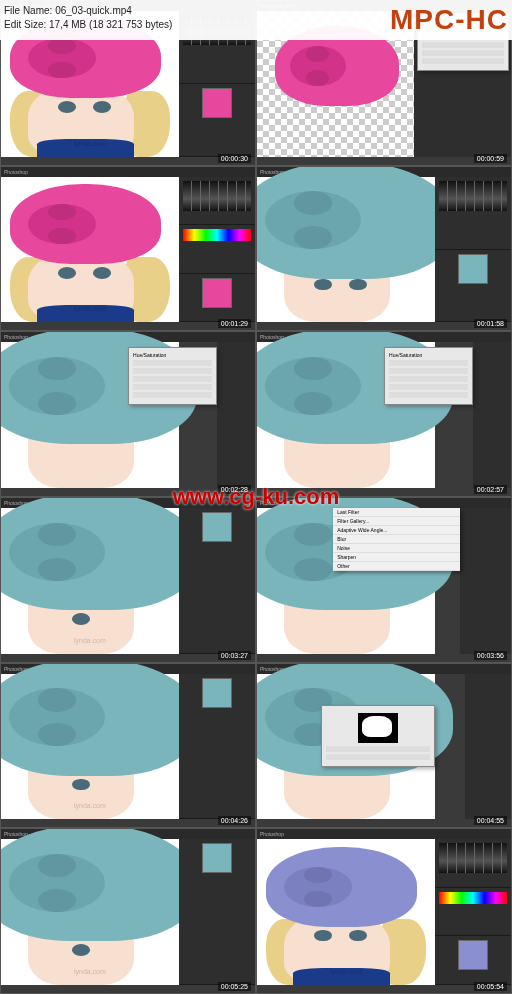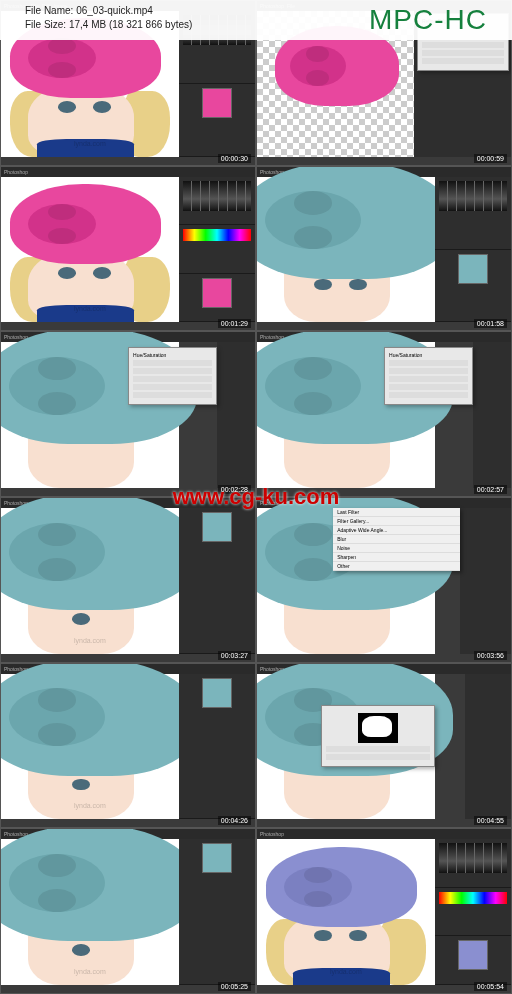--- a/index.html
+++ b/index.html
@@ -1,20 +1,20 @@
 <!DOCTYPE html>
 <html><head>
 <meta charset="utf-8">
 <style>
 * { margin: 0; padding: 0; box-sizing: border-box; }
 body { width: 512px; height: 994px; background: #fff; font-family: Arial, sans-serif; position: relative; overflow: hidden; }
-.header { position: absolute; top: 0; left: 0; right: 0; padding: 4px 25px; background: rgba(255,255,255,0.95); z-index: 10; display: flex; justify-content: space-between; }
+.header { position: absolute; top: 0; left: 0; right: 0; padding: 4px 4px; background: rgba(255,255,255,0.95); z-index: 10; display: flex; justify-content: space-between; }
 .info { font-size: 10px; line-height: 14px; color: #222; }
 .info div { white-space: nowrap; }
-.logo { font-size: 28px; font-weight: normal; color: #15803d; letter-spacing: 1px; }
+.logo { font-size: 28px; font-weight: bold; color: #c2410c; letter-spacing: 1px; }
 .grid { display: grid; grid-template-columns: 1fr 1fr; grid-template-rows: repeat(6, 1fr); width: 512px; height: 994px; gap: 0; }
 .frame { position: relative; background: #3a3a3a; overflow: hidden; border: 1px solid #555; }
 .menubar { height: 10px; background: #2a2a2a; display: flex; gap: 3px; padding: 1px 3px; align-items: center; }
 .menubar span { font-size: 5px; color: #aaa; }
 .canvas { position: absolute; top: 10px; left: 0; bottom: 8px; width: 70%; background: #fff; }
 .canvas.checker { background-image: repeating-conic-gradient(#ccc 0% 25%, #fff 0% 50%); background-size: 12px 12px; }
 .panel { position: absolute; top: 10px; right: 0; bottom: 8px; width: 30%; background: #2e2e2e; display: flex; flex-direction: column; }
 .panel-sec { flex: 1; border-bottom: 1px solid #1a1a1a; padding: 2px; }
 .histo { height: 30px; background: linear-gradient(to top, #111 0%, #555 40%, #111 100%); margin: 2px; position: relative; }
 .histo::after { content: ''; position: absolute; inset: 0; background: repeating-linear-gradient(90deg, transparent 0 8px, #666 8px 9px); }
@@ -46,21 +46,21 @@
 .mask::after { content: ''; position: absolute; top: 10%; left: 10%; width: 75%; height: 70%; background: #fff; border-radius: 40% 40% 30% 30%; }
 .canvas.zoom .hat { top: -10%; left: -10%; width: 120%; height: 80%; }
 .canvas.zoom .face { height: 60%; }
 </style>
 </head>
 <body>
 
 <div class="header">
   <div class="info">
     <div><span>File Name:</span> <span>06_03-quick.mp4</span></div>
-    <div><span>File Size:</span> <span>17,4 MB (18 321 866 bytes)</span></div>
+    <div><span>Edit Size:</span> <span>17,4 MB (18 321 753 bytes)</span></div>
   </div>
   <div class="logo">MPC-HC</div>
 </div>
 
 <div class="watermark">www.cg-ku.com</div>
 
 <div class="grid">
 
   <div class="frame">
     <div class="menubar">

